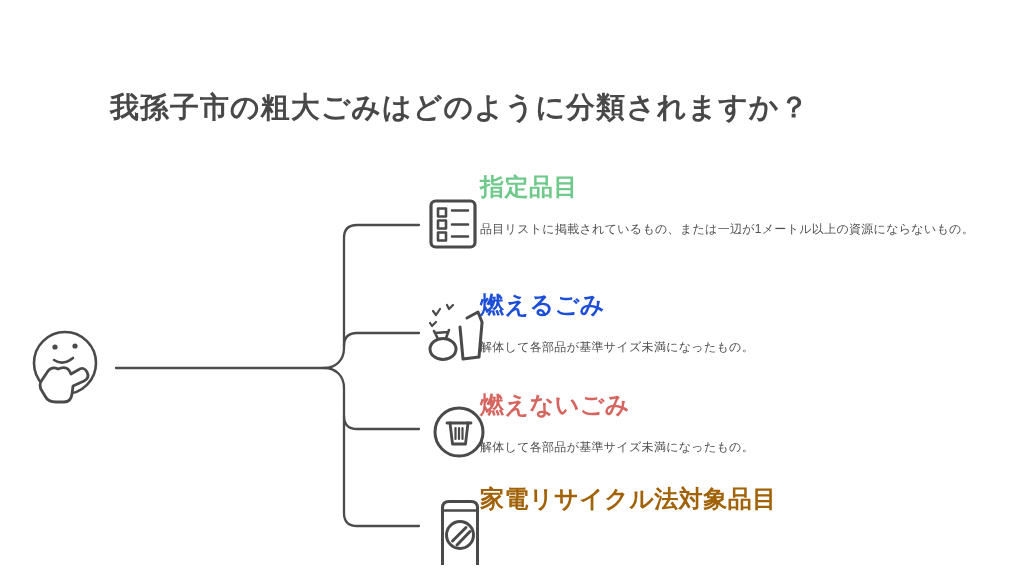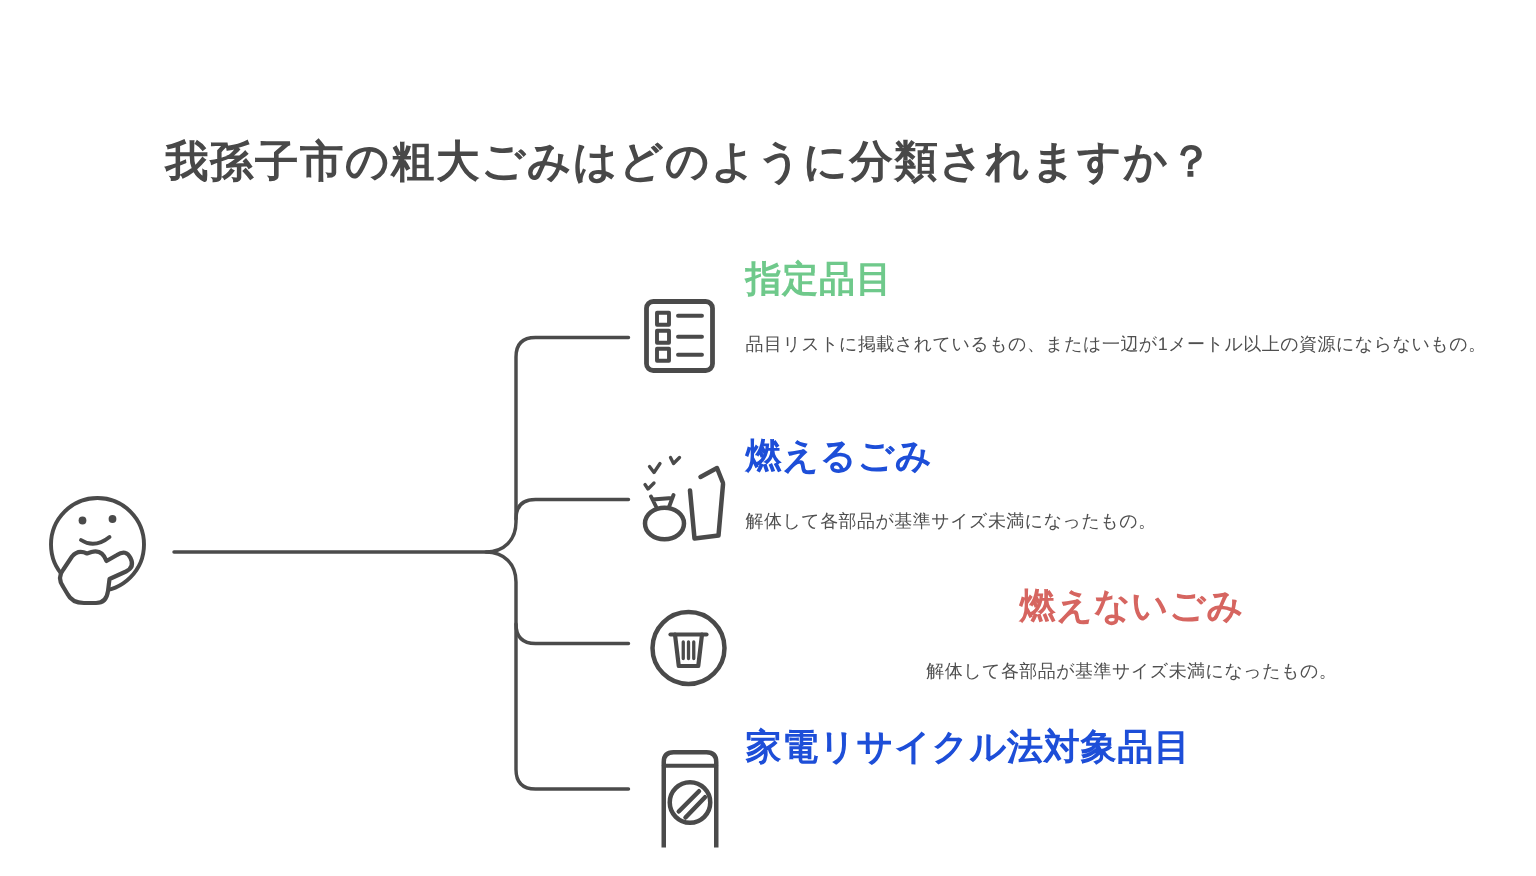--- a/index.html
+++ b/index.html
@@ -4,27 +4,27 @@
 <style>
   html,body{margin:0;padding:0;background:#ffffff;}
   body{font-family:"Liberation Sans","DejaVu Sans",sans-serif;}
   #canvas{position:relative;width:991px;height:584px;background:#ffffff;overflow:hidden;margin-top:19px;}
   .page-title{
     position:absolute;left:110px;top:50px;
     font-size:29px;font-weight:800;color:#484848;letter-spacing:1px;white-space:nowrap;
   }
   .connector-svg{position:absolute;left:0;top:0;pointer-events:none;}
   .face-svg{position:absolute;left:28px;top:303px;}
-  .item{position:absolute;left:497px;width:515px;}
+  .item{position:absolute;left:480px;width:515px;}
   .item-label{font-size:24px;font-weight:800;letter-spacing:.5px;line-height:28px;}
   .item-desc{margin-top:16px;font-size:12px;line-height:24px;color:#4f4f4f;letter-spacing:.3px;}
   .item-icon{position:absolute;}
   #item-1{top:154px;}
   #item-2{top:272px;}
-  #item-3{top:372px;text-align:center;}
+  #item-3{top:372px;}
   #item-4{top:466px;}
   #icon-1{left:427px;top:178px;}
   #icon-2{left:424px;top:279px;}
   #icon-3{left:431px;top:385px;}
   #icon-4{left:436px;top:476px;}
   .stroke{fill:none;stroke:#4a4a4a;stroke-linecap:round;stroke-linejoin:round;}
 </style>
 </head>
 <body>
 
@@ -90,16 +90,16 @@
     <div class="item-label" style="color: #1d4ed8;">燃えるごみ</div>
     <div class="item-desc">解体して各部品が基準サイズ未満になったもの。</div>
   </div>
 
   <div class="item" id="item-3">
     <div class="item-label" style="color: rgb(214, 101, 96);">燃えないごみ</div>
     <div class="item-desc">解体して各部品が基準サイズ未満になったもの。</div>
   </div>
 
   <div class="item" id="item-4">
-    <div class="item-label" style="color: #1d4ed8;">家電リサイクル法対象品目</div>
+    <div class="item-label" style="color: #a16207;">家電リサイクル法対象品目</div>
   </div>
 
 </div>
 
 </body></html>

